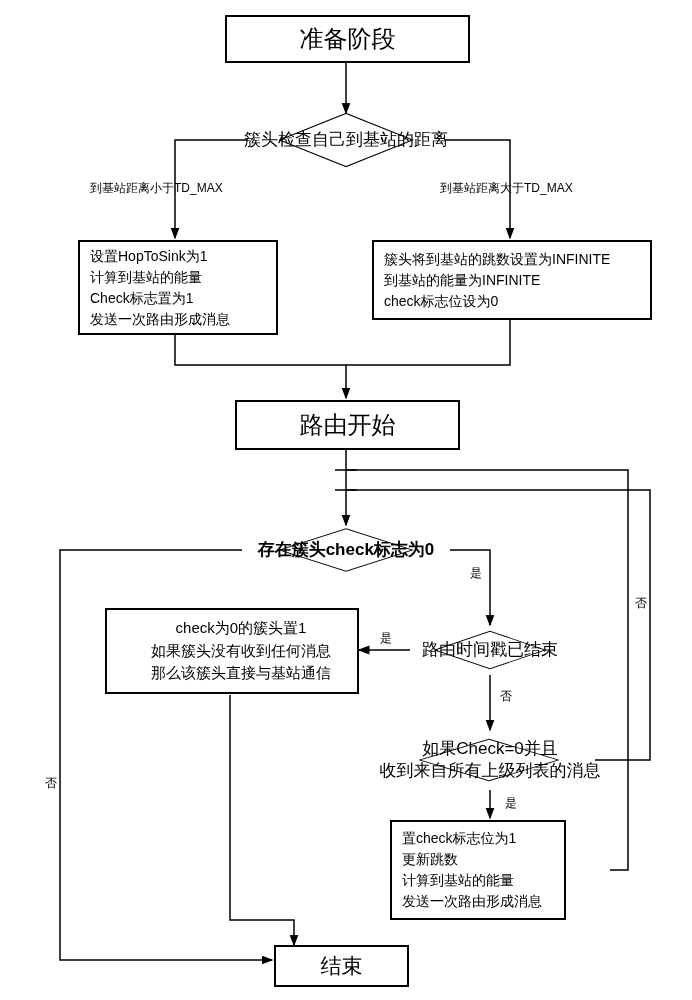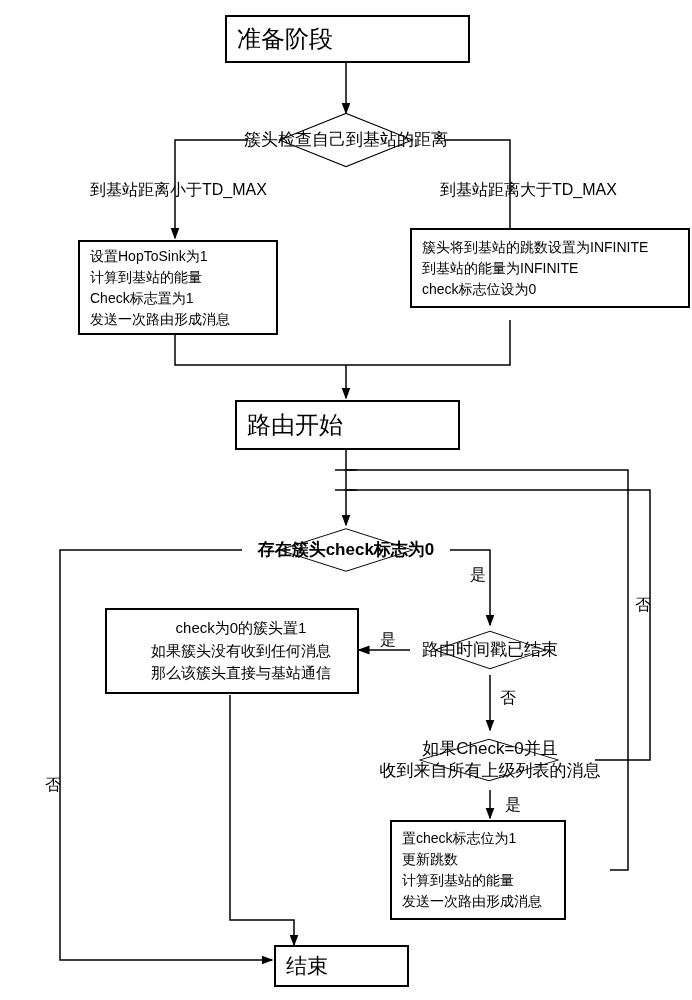--- a/index.html
+++ b/index.html
@@ -10,20 +10,21 @@
     position: relative;
     font-family: "Microsoft YaHei", "SimSun", sans-serif;
     background: #fff;
   }
   .box {
     position: absolute;
     border: 2px solid #000;
     background: #fff;
     display: flex;
     align-items: center;
+    justify-content: center;
     text-align: center;
     padding: 6px 10px;
   }
   .box.process { font-size: 14px; line-height: 1.5; text-align: left; }
   .box.major { font-size: 24px; font-weight: 400; }
   .diamond {
     position: absolute;
     display: flex;
     align-items: center;
     justify-content: center;
@@ -39,21 +40,21 @@
   .diamond-label {
     position: relative;
     z-index: 2;
     font-size: 17px;
     text-align: center;
     line-height: 1.3;
     white-space: nowrap;
   }
   .edge-label {
     position: absolute;
-    font-size: 16px;
+    font-size: 12px;
     white-space: nowrap;
     background: transparent;
   }
   svg.lines { position: absolute; inset: 0; width: 692px; height: 1000px; pointer-events: none; }
   svg.lines line, svg.lines polyline { stroke: #000; stroke-width: 1.5; fill: none; }
 </style>
 </head>
 <body>
 
 <svg class="lines">
@@ -110,21 +111,21 @@
 
 <div class="box process" style="left:78px; top:240px; width:200px; height:95px;">
   <div style="width:100%;">
     <div>设置HopToSink为1</div>
     <div>计算到基站的能量</div>
     <div>Check标志置为1</div>
     <div>发送一次路由形成消息</div>
   </div>
 </div>
 
-<div class="box process" style="left:372px; top:228px; width:280px; height:80px;margin-left:38px;">
+<div class="box process" style="left:372px; top:240px; width:280px; height:80px;">
   <div style="width:100%;">
     <div>簇头将到基站的跳数设置为INFINITE</div>
     <div>到基站的能量为INFINITE</div>
     <div>check标志位设为0</div>
   </div>
 </div>
 
 <div class="box major" style="left:235px; top:400px; width:225px; height:50px;">
   <span>路由开始</span>
 </div>

